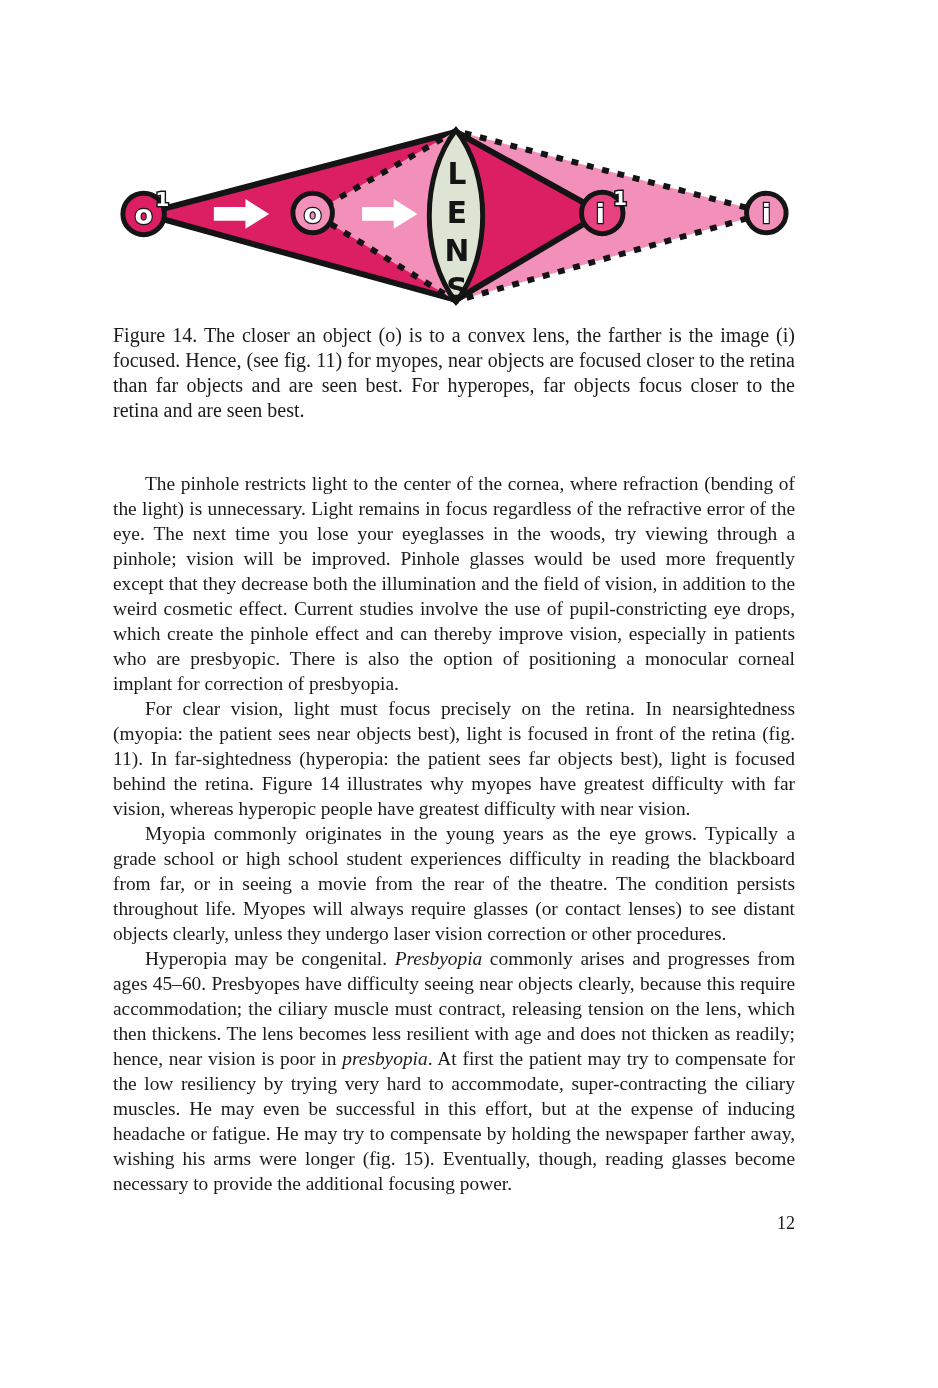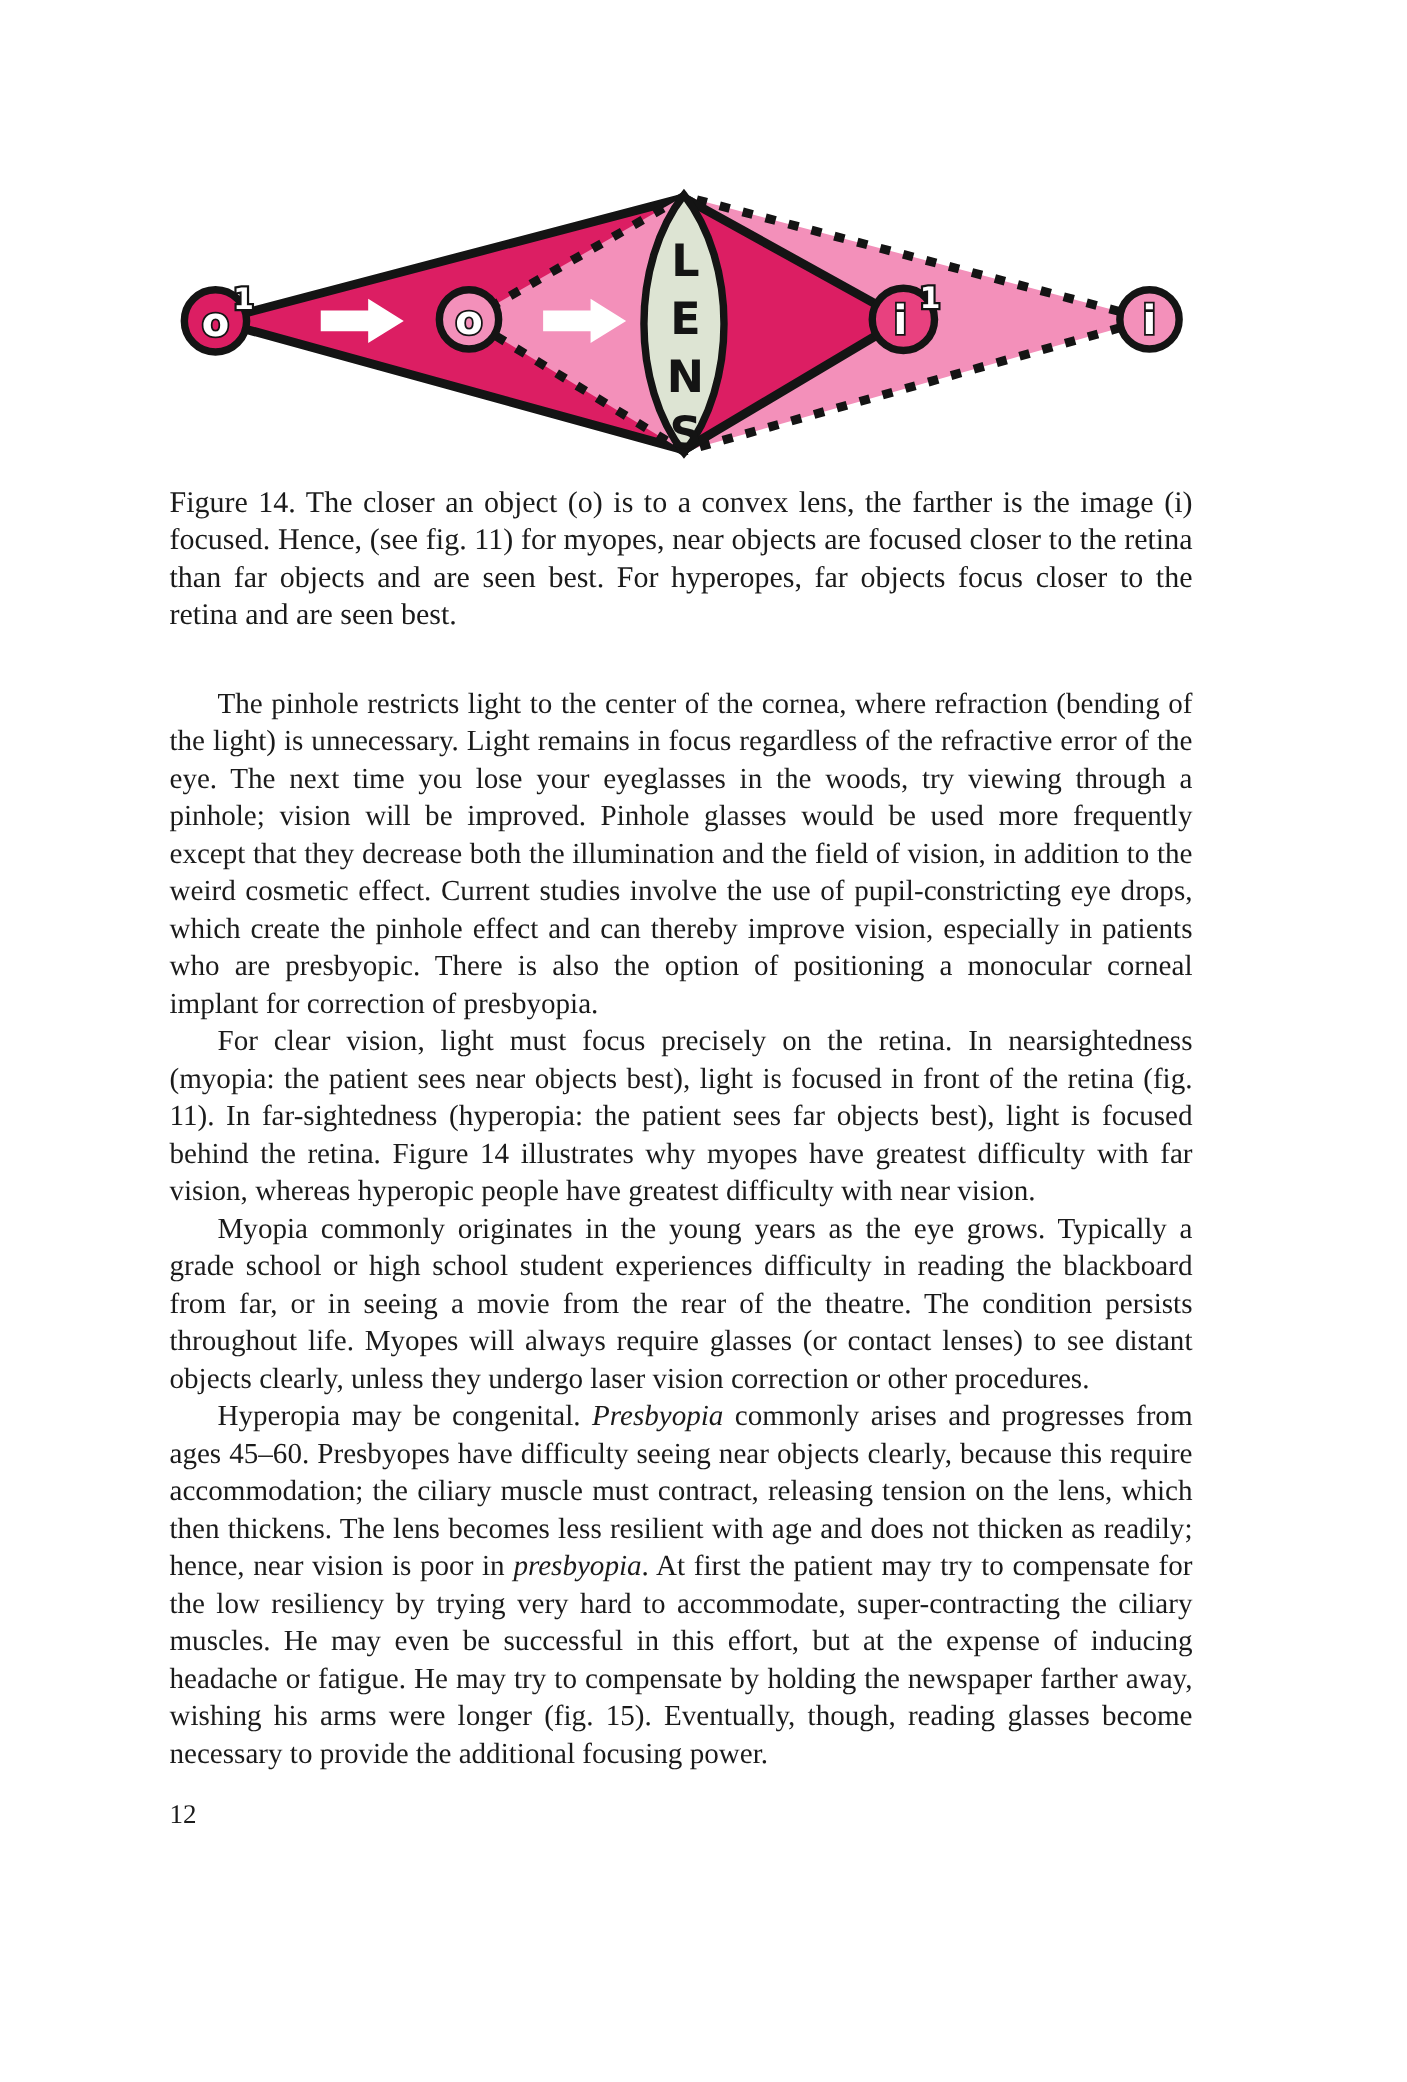--- a/index.html
+++ b/index.html
@@ -43,29 +43,29 @@
     fill:#141414; text-anchor:middle;
   }
   .arrow { fill:#ffffff; }
 
   .caption {
     margin-top:8px;
     font-size:20px; line-height:25px;
     text-align:justify;
   }
   .article-body {
-    margin-top:34px;
+    margin-top:48px;
     font-size:19.4px; line-height:25px;
     text-align:justify;
   }
   .article-body p { margin:0; text-indent:32px; }
   .article-body em { }
   .page-number {
     margin-top:17px;
-    text-align:left;
+    text-align:right;
     font-size:18px;
   }
 </style>
 </head>
 <body>
 
 <div class="page">
   <div class="content">
 
     <div class="diagram-wrap">

